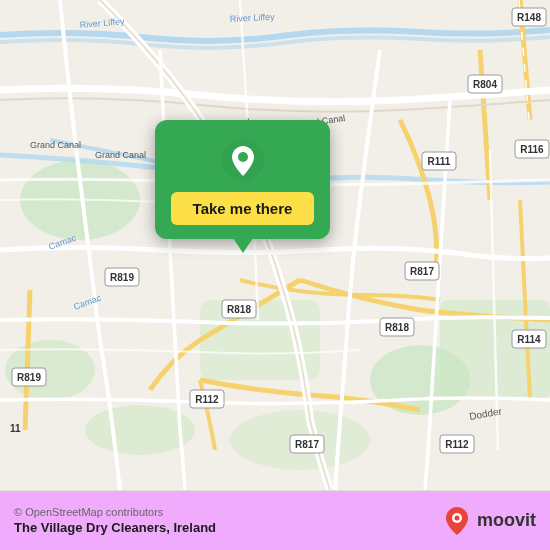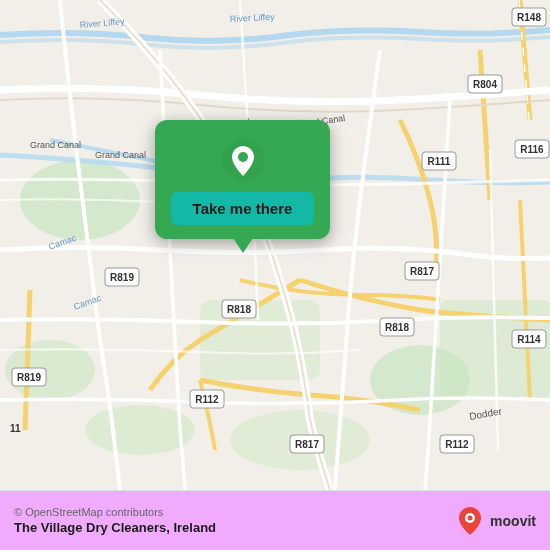--- a/index.html
+++ b/index.html
@@ -52,21 +52,21 @@
       border-top: 15px solid #34a853;
     }
 
     .pin-icon {
       width: 44px;
       height: 44px;
       margin-bottom: 10px;
     }
 
     .take-me-there-btn {
-      background: #14b8a6;
+      background: #fde047;
       color: #1a1a1a;
       border: none;
       border-radius: 6px;
       padding: 8px 16px;
       font-size: 15px;
       font-weight: 600;
       cursor: pointer;
       width: 100%;
       text-align: center;
     }
@@ -105,21 +105,21 @@
       align-items: center;
       gap: 4px;
     }
 
     .moovit-logo-icon {
       width: 32px;
       height: 32px;
     }
 
     .moovit-text {
-      font-size: 14px;
+      font-size: 18px;
       font-weight: 700;
       color: #333;
     }
   </style>
 </head>
 <body>
 
 <div id="map-container">
   
   <svg class="map-svg" viewBox="0 0 550 490" xmlns="http://www.w3.org/2000/svg">

